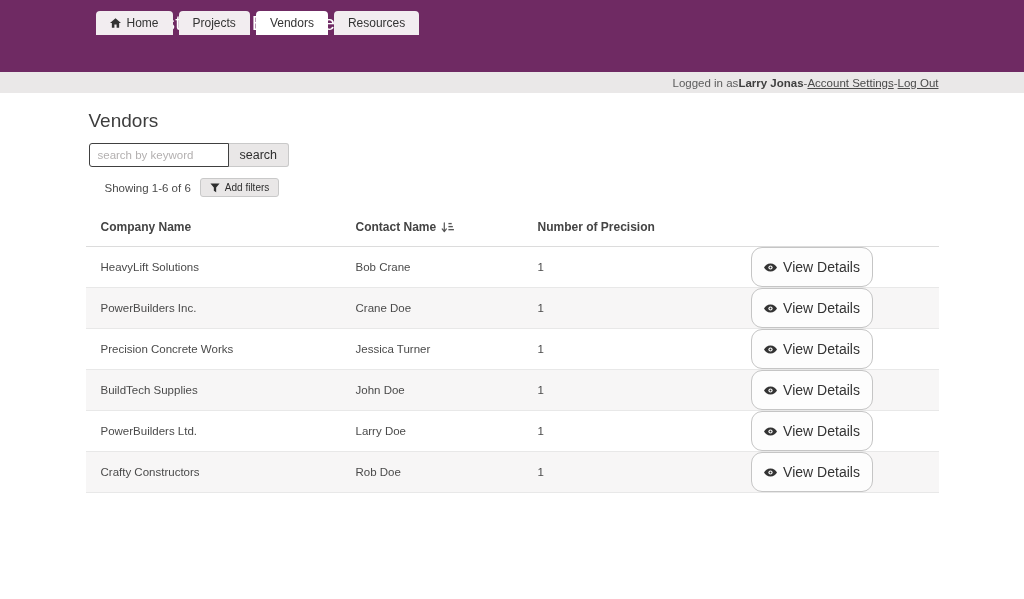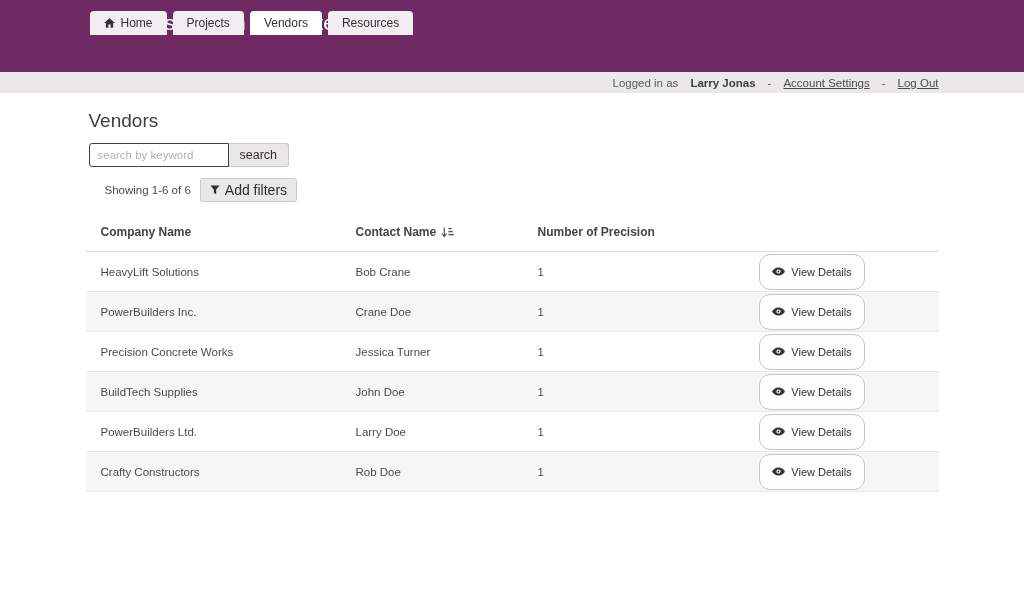--- a/index.html
+++ b/index.html
@@ -27,21 +27,21 @@
   }
   .brand-title {
     color: #ffffff;
     font-size: 21px;
     font-weight: 400;
     letter-spacing: 0.2px;
   }
   .tabs {
     position: absolute;
     bottom: 0;
-    left: 4px;
+    left: 10px;
     display: flex;
     gap: 6px;
   }
   .tab {
     display: inline-flex;
     align-items: center;
     gap: 6px;
     background: #f2edf0;
     color: #333;
     font-size: 12px;
@@ -58,21 +58,21 @@
     background: #eae8e8;
     height: 21px;
     font-size: 11.5px;
     color: #5c5c5c;
   }
   .userbar .container {
     height: 21px;
     display: flex;
     justify-content: flex-end;
     align-items: center;
-    gap: 12px;
+    gap: 0;
   }
   .userbar b { color: #3f3f3f; }
   .userbar a {
     color: #4a4a4a;
     text-decoration: underline;
     cursor: pointer;
   }
 
   
   main.container { padding-top: 17px; }
@@ -118,21 +118,21 @@
     color: #4a4a4a;
   }
   .add-filters-btn {
     display: inline-flex;
     align-items: center;
     gap: 5px;
     background: #e9e7e7;
     border: 1px solid #c9c9c9;
     border-radius: 3px;
     padding: 3px 9px;
-    font-size: 14px;
+    font-size: 10px;
     color: #2e2e2e;
     font-family: inherit;
     cursor: pointer;
   }
 
   
   table.vendors {
     width: 100%;
     margin-top: 13px;
     border-collapse: collapse;
@@ -161,21 +161,21 @@
   tbody tr.striped { background: #f7f6f6; }
   td.action-cell { text-align: center; }
   .view-details-btn {
     display: inline-flex;
     align-items: center;
     gap: 6px;
     background: #fdfdfd;
     border: 1px solid #c5c5c5;
     border-radius: 11px;
     padding: 11px 12px;
-    font-size: 11px;
+    font-size: 14px;
     color: #333;
     font-family: inherit;
     cursor: pointer;
   }
   .icon { display: inline-flex; align-items: center; }
 </style>
 </head>
 <body>
 
 <header class="app-header">

